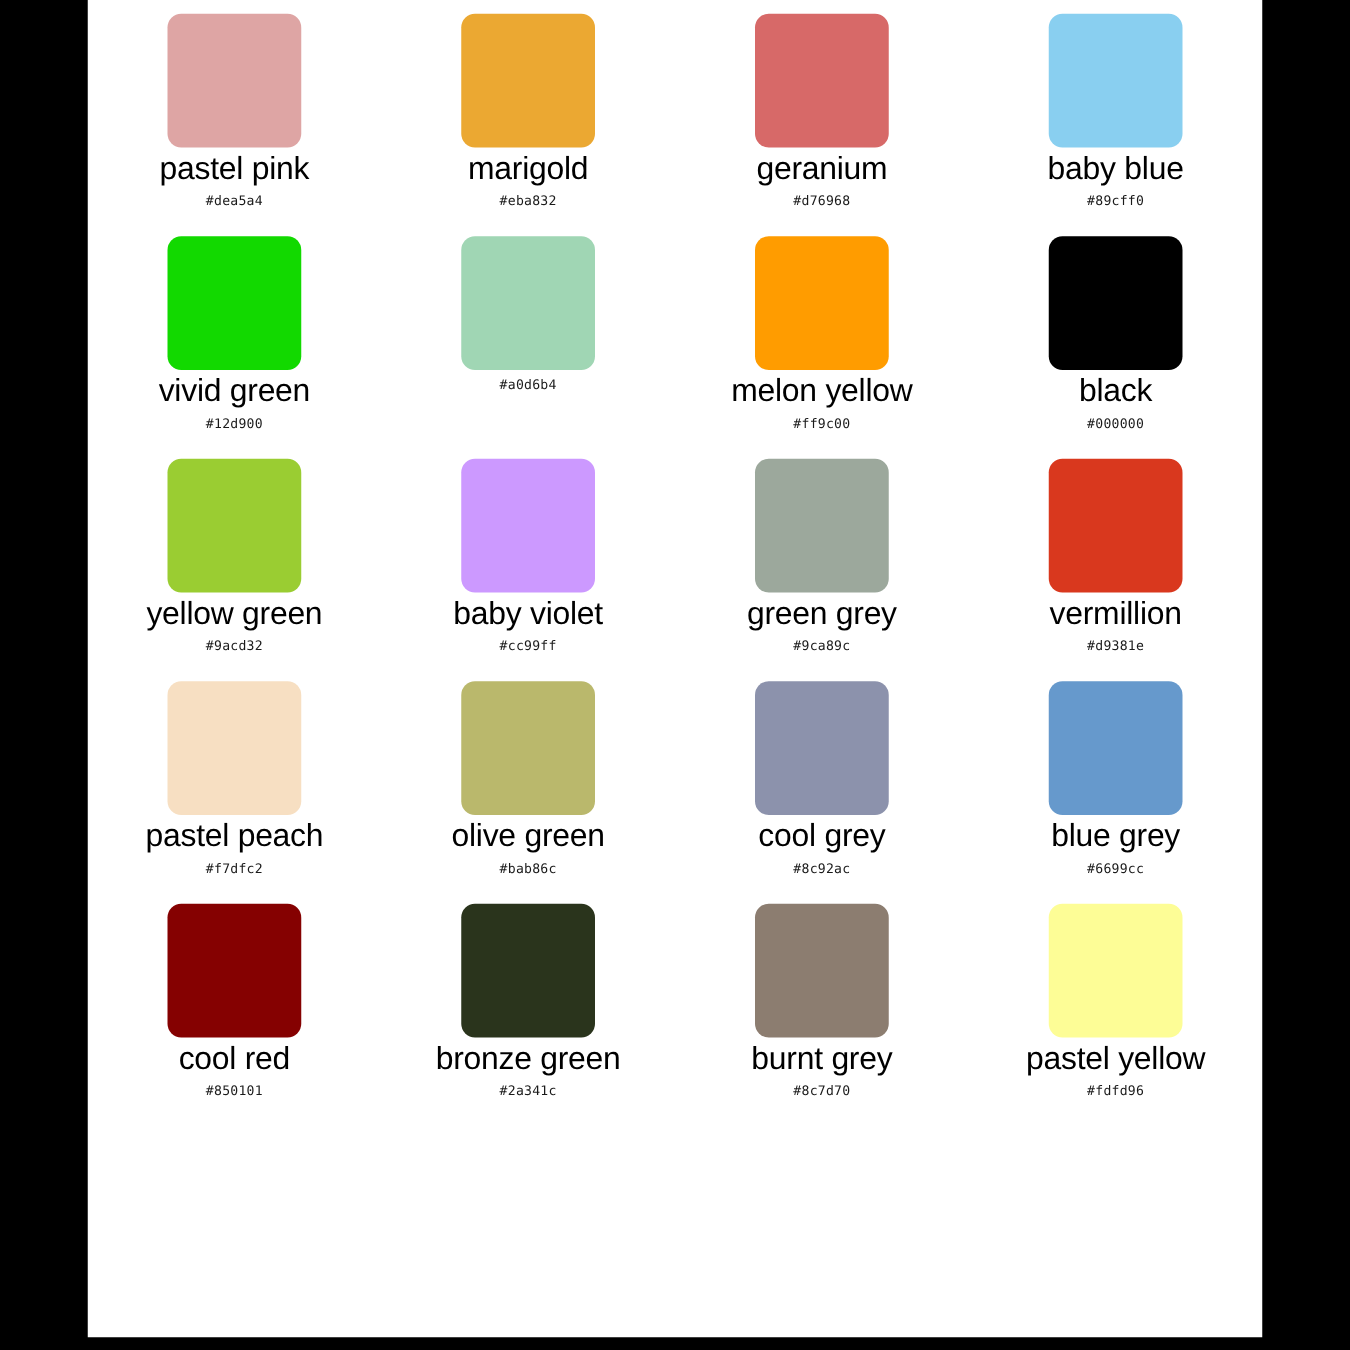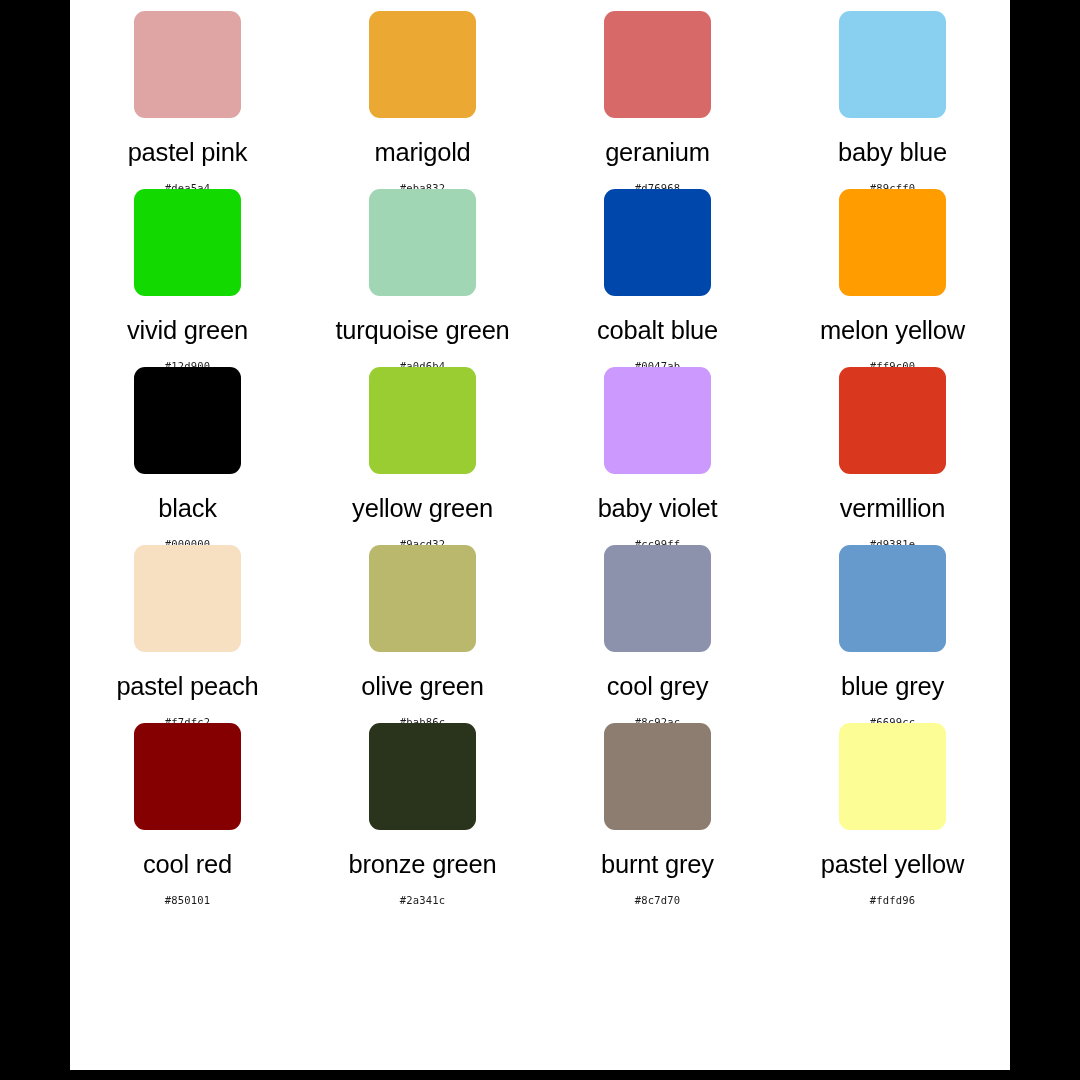--- a/index.html
+++ b/index.html
@@ -46,32 +46,32 @@
     align-items: center;
   }
   .swatch-chip {
     width: 107px;
     height: 107px;
     border-radius: 11px;
     margin-top: 11px;
     flex: none;
   }
   .swatch-name {
-    margin-top: 21px;
+    margin-top: 4px;
     font-family: "Liberation Sans", sans-serif;
     font-size: 25.5px;
     font-weight: 400;
     color: #000000;
     line-height: 1.05;
     white-space: nowrap;
     text-align: center;
     letter-spacing: -0.2px;
   }
   .swatch-hex {
-    margin-top: 16px;
+    margin-top: 6px;
     font-family: "DejaVu Sans Mono", "Liberation Mono", monospace;
     font-size: 10.5px;
     font-weight: 400;
     color: #1a1a1a;
     white-space: nowrap;
     text-align: center;
     letter-spacing: 0.2px;
   }
   
   .letterbox {
@@ -109,27 +109,21 @@
           <div class="swatch-name">baby blue</div>
           <div class="swatch-hex">#89cff0</div>
         </div>
         <div class="swatch-cell">
           <div class="swatch-chip" style="background: rgb(18, 217, 0);"></div>
           <div class="swatch-name">vivid green</div>
           <div class="swatch-hex">#12d900</div>
         </div>
         <div class="swatch-cell">
           <div class="swatch-chip" style="background: rgb(160, 214, 180);"></div>
-          <div class="swatch-name">turquoise green</div>
           <div class="swatch-hex">#a0d6b4</div>
-        </div>
-        <div class="swatch-cell">
-          <div class="swatch-chip" style="background: rgb(0, 71, 171);"></div>
-          <div class="swatch-name">cobalt blue</div>
-          <div class="swatch-hex">#0047ab</div>
         </div>
         <div class="swatch-cell">
           <div class="swatch-chip" style="background: rgb(255, 156, 0);"></div>
           <div class="swatch-name">melon yellow</div>
           <div class="swatch-hex">#ff9c00</div>
         </div>
         <div class="swatch-cell">
           <div class="swatch-chip" style="background: rgb(0, 0, 0);"></div>
           <div class="swatch-name">black</div>
           <div class="swatch-hex">#000000</div>
@@ -138,20 +132,25 @@
           <div class="swatch-chip" style="background: rgb(154, 205, 50);"></div>
           <div class="swatch-name">yellow green</div>
           <div class="swatch-hex">#9acd32</div>
         </div>
         <div class="swatch-cell">
           <div class="swatch-chip" style="background: rgb(204, 153, 255);"></div>
           <div class="swatch-name">baby violet</div>
           <div class="swatch-hex">#cc99ff</div>
         </div>
         <div class="swatch-cell">
+          <div class="swatch-chip" style="background: rgb(156, 168, 156);"></div>
+          <div class="swatch-name">green grey</div>
+          <div class="swatch-hex">#9ca89c</div>
+        </div>
+        <div class="swatch-cell">
           <div class="swatch-chip" style="background: rgb(217, 56, 30);"></div>
           <div class="swatch-name">vermillion</div>
           <div class="swatch-hex">#d9381e</div>
         </div>
         <div class="swatch-cell">
           <div class="swatch-chip" style="background: rgb(247, 223, 194);"></div>
           <div class="swatch-name">pastel peach</div>
           <div class="swatch-hex">#f7dfc2</div>
         </div>
         <div class="swatch-cell">

